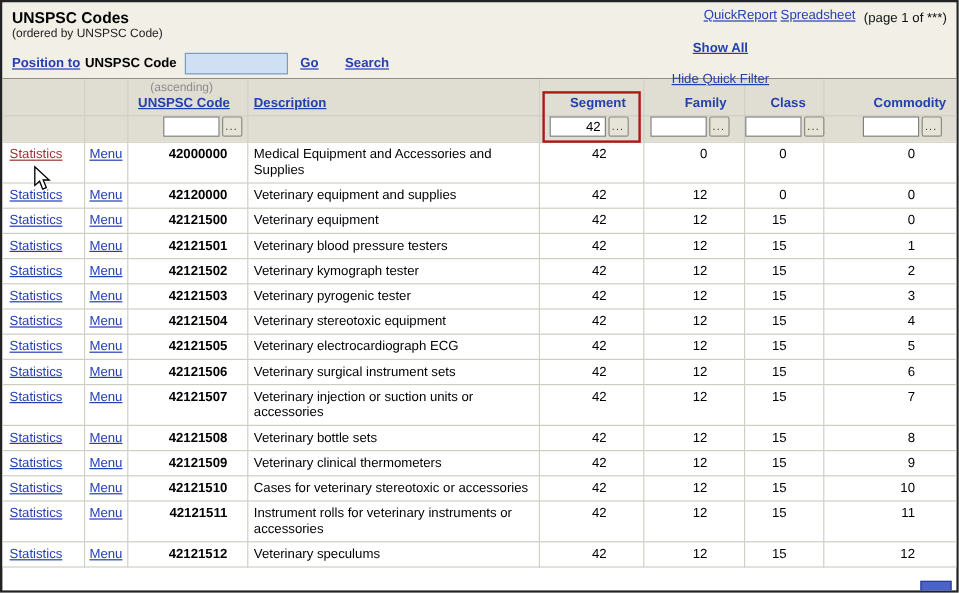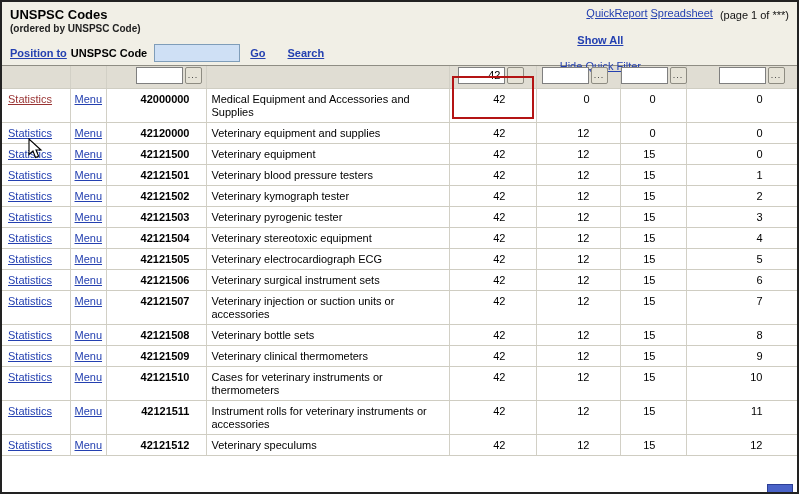--- a/index.html
+++ b/index.html
@@ -11,21 +11,21 @@
     border:2px solid #222; background:#fff; overflow:hidden;
     font-size:11px; color:#000;
   }
 
   
   .header-bar {
     height:38px; background:#f1efe6; display:flex;
     justify-content:space-between; padding:5px 8px 0 8px;
   }
   .page-title { font-size:13px; font-weight:bold; }
-  .page-subtitle { font-size:10px; font-weight:bold; color:#222; margin-top:1px; }
+  .page-subtitle { font-size:10px; font-weight:normal; color:#222; margin-top:1px; }
   .header-right { display:flex; align-items:flex-start; }
   .header-links { display:flex; flex-direction:row; gap:3px; }
   .page-indicator { margin-left:7px; padding-top:2px; font-size:11px; color:#111; }
 
   a.link, a.hlink { color:#2440b0; text-decoration:underline; cursor:pointer; }
   a.bold { font-weight:bold; }
   a.hcol { color:#2440b0; font-weight:bold; text-decoration:none; cursor:pointer; }
 
   
   .toolbar {
@@ -127,20 +127,43 @@
       <col class="c1">
         <col class="c2">
         <col class="c3">
         <col class="c4">
       <col class="c5">
         <col class="c6">
         <col class="c7">
         <col class="c8">
     </colgroup>
     <thead>
+      <tr class="head-row">
+        <th></th>
+        <th></th>
+        <th class="h-code">
+          <span class="asc">(ascending)</span>
+          <a class="hlink bold">UNSPSC Code</a>
+        </th>
+        <th class="h-desc">
+          <a class="hlink bold">Description</a>
+        </th>
+        <th class="h-num">
+          <a class="hcol">Segment</a>
+        </th>
+        <th class="h-num">
+          <a class="hcol">Family</a>
+        </th>
+        <th class="h-num">
+          <a class="hcol">Class</a>
+        </th>
+        <th class="h-num h-commodity">
+          <a class="hcol">Commodity</a>
+        </th>
+      </tr>
       <tr class="filter-row">
         <th></th>
         <th></th>
         <th class="f-cell">
           <input class="filter-input" type="text" value="" style=""><button class="more-btn">...</button>
         </th>
         <th></th>
         <th class="f-cell f-inset">
           <input class="filter-input num" type="text" value="42" style=""><button class="more-btn">...</button>
         </th>
@@ -325,21 +348,21 @@
         <td class="t-num t-commodity">9</td>
       </tr>
         <tr style="">
         <td class="t-stats">
           <a class="link">Statistics</a>
         </td>
         <td class="t-menu">
           <a class="link">Menu</a>
         </td>
         <td class="t-code">42121510</td>
-        <td class="t-desc">Cases for veterinary instruments or thermometers</td>
+        <td class="t-desc">Cases for veterinary stereotoxic or accessories</td>
         <td class="t-num">42</td>
         <td class="t-num">12</td>
         <td class="t-num">15</td>
         <td class="t-num t-commodity">10</td>
       </tr>
         <tr style="">
         <td class="t-stats">
           <a class="link">Statistics</a>
         </td>
         <td class="t-menu">

